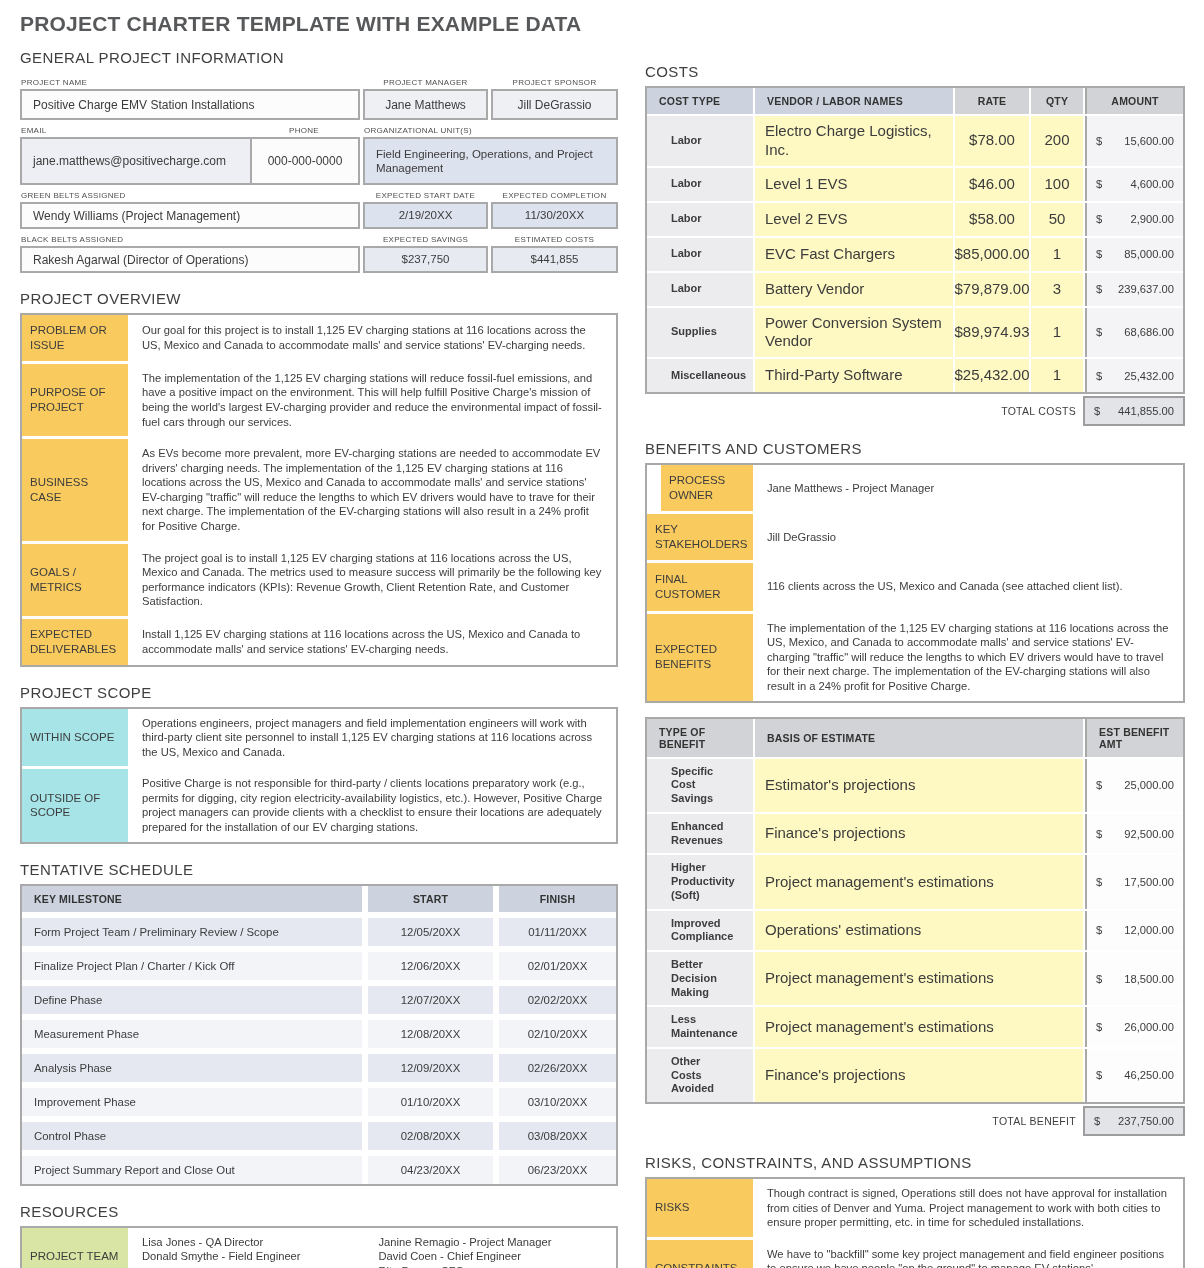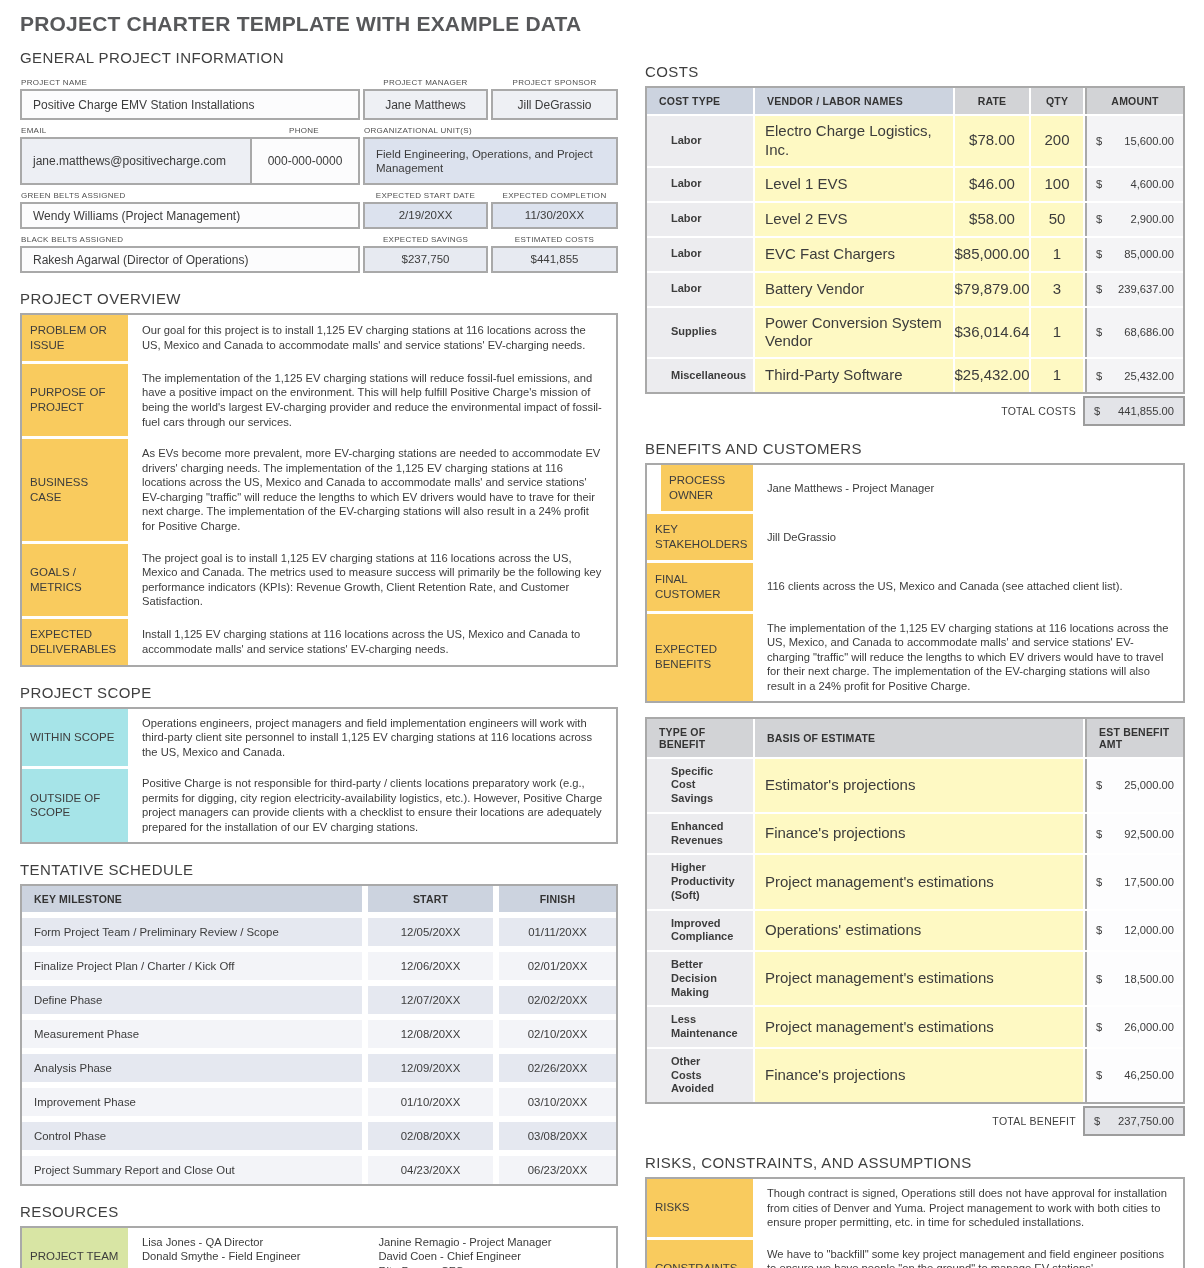--- a/index.html
+++ b/index.html
@@ -237,21 +237,21 @@
         <div class="wcell">Battery Vendor</div>
         <div class="wcell c">$79,879.00</div>
         <div class="wcell c">3</div>
         <div class="amt">
             <span>$</span>
             <span>239,637.00</span>
           </div>
 
         <div class="typecell">Supplies</div>
         <div class="wcell">Power Conversion System Vendor</div>
-        <div class="wcell c">$36,014.64</div>
+        <div class="wcell c">$89,974.93</div>
         <div class="wcell c">1</div>
         <div class="amt">
             <span>$</span>
             <span>68,686.00</span>
           </div>
 
         <div class="typecell">Miscellaneous</div>
         <div class="wcell">Third-Party Software</div>
         <div class="wcell c">$25,432.00</div>
         <div class="wcell c">1</div>

